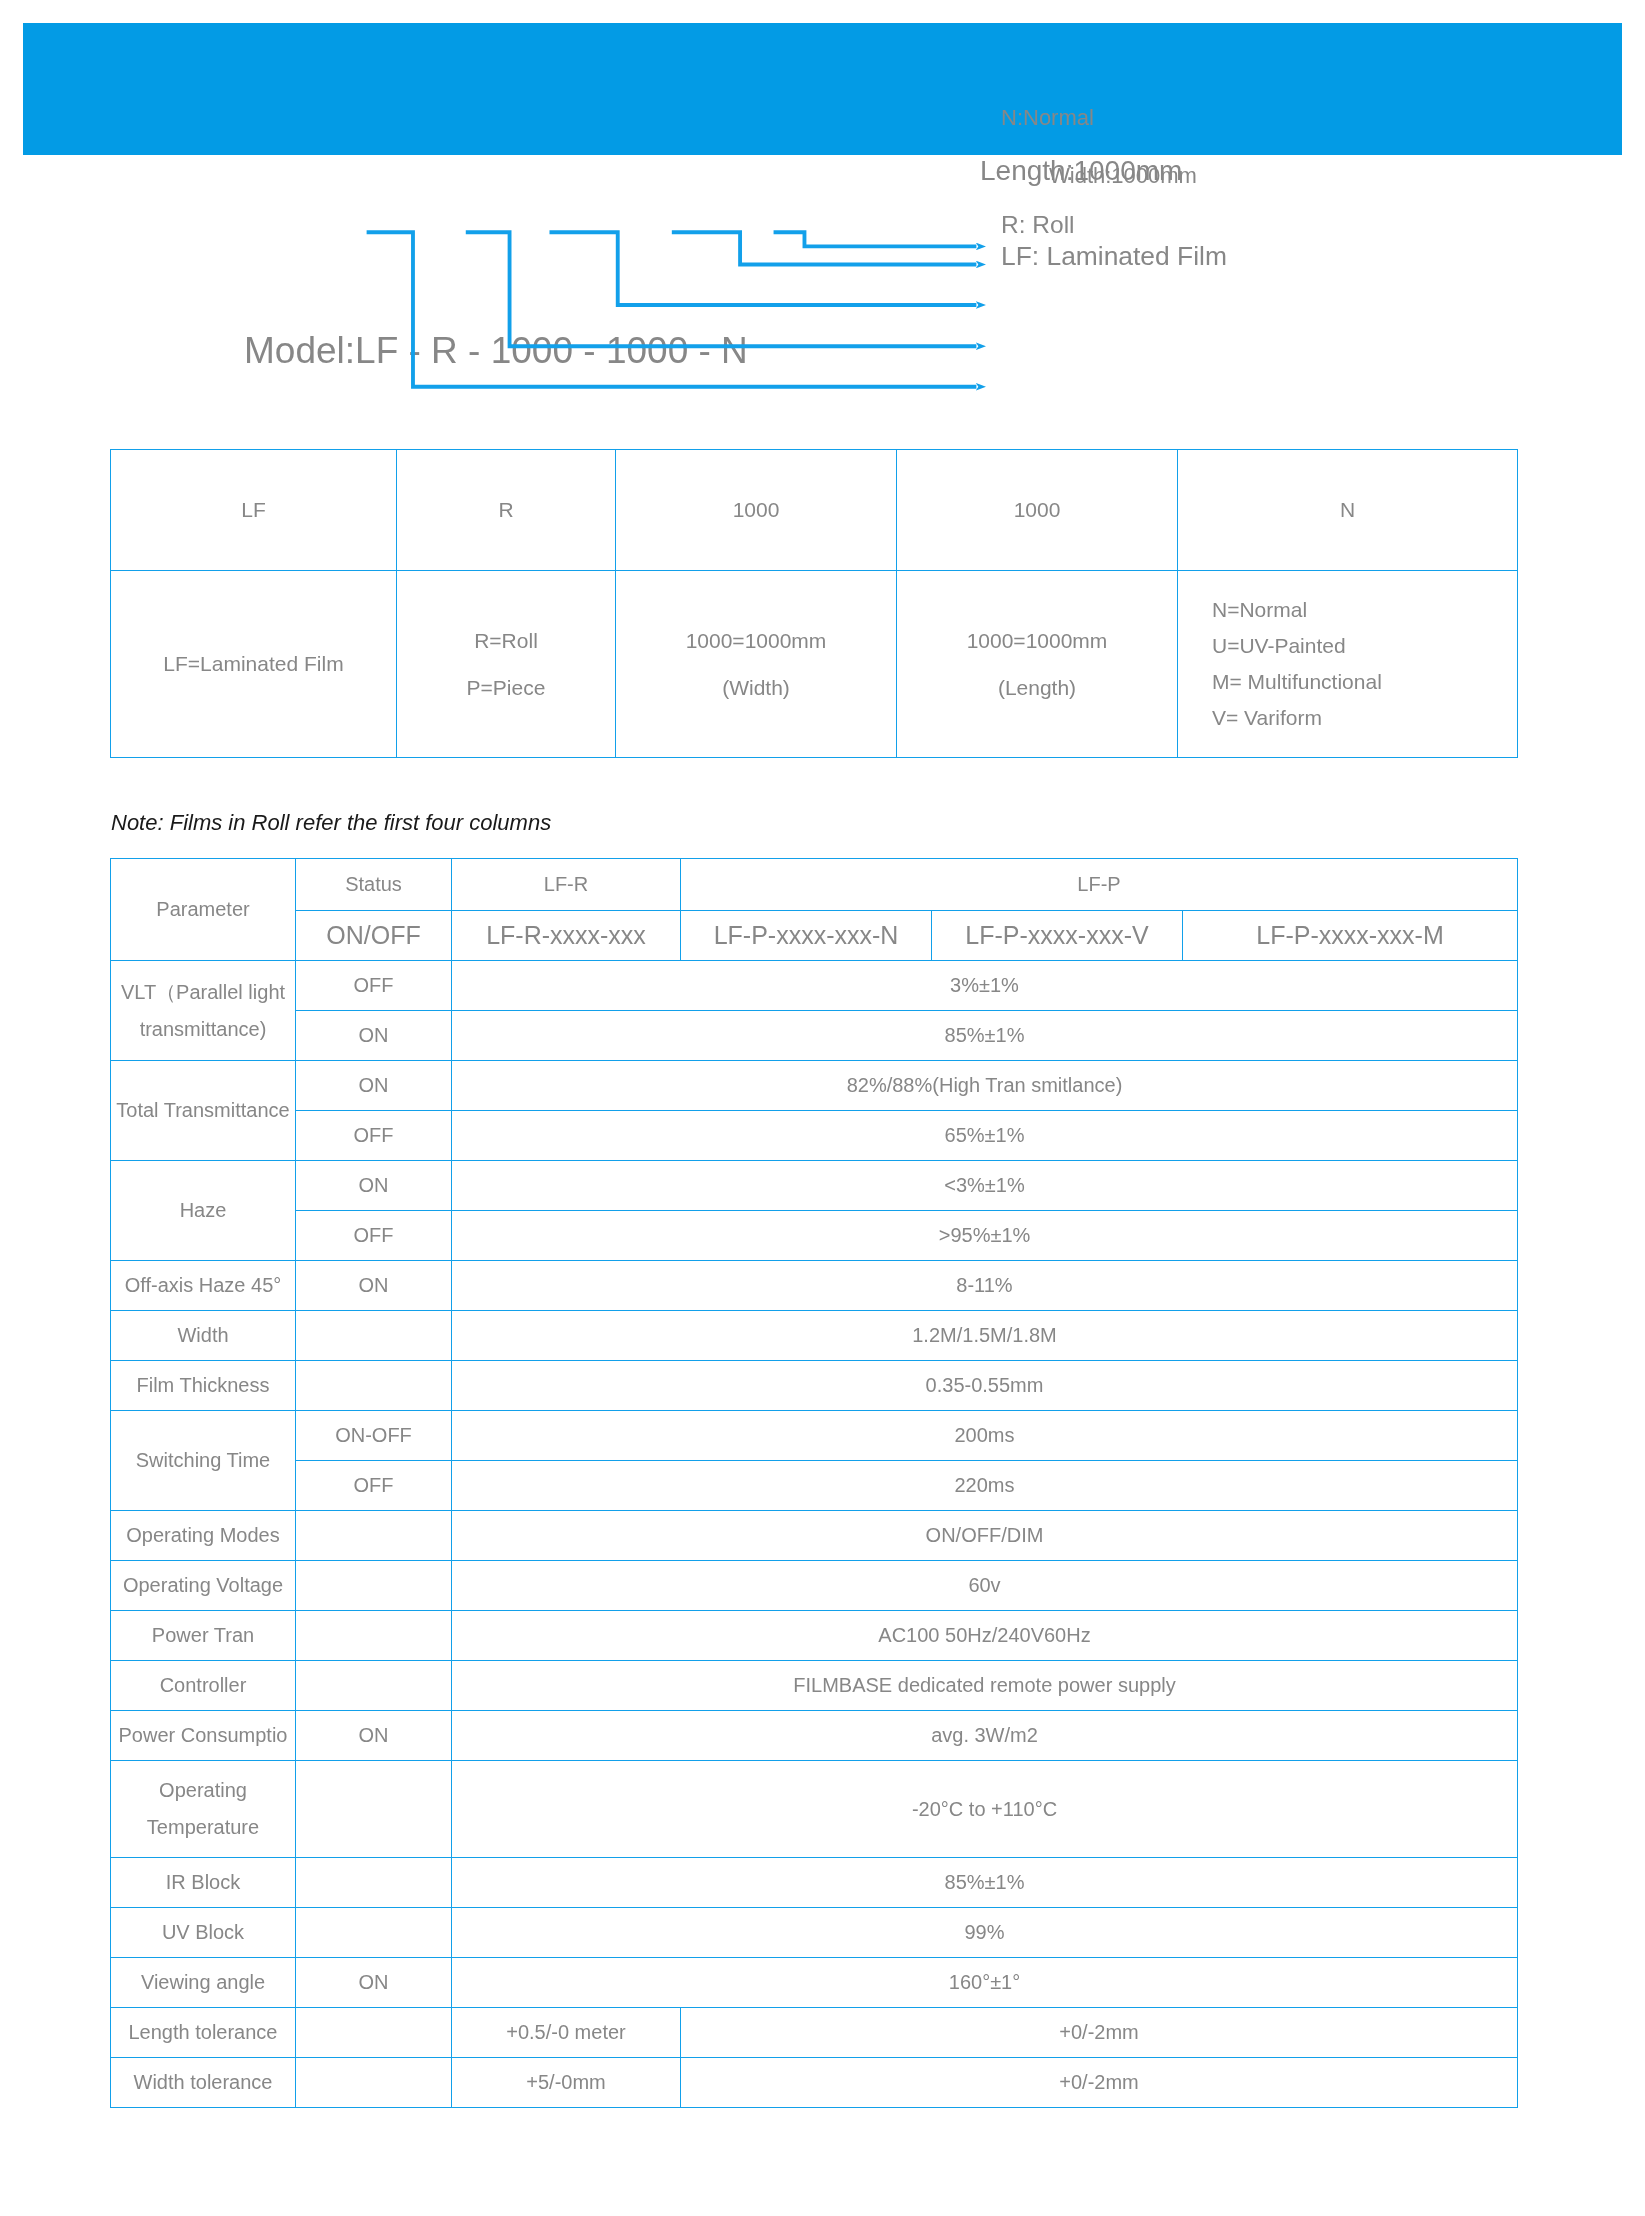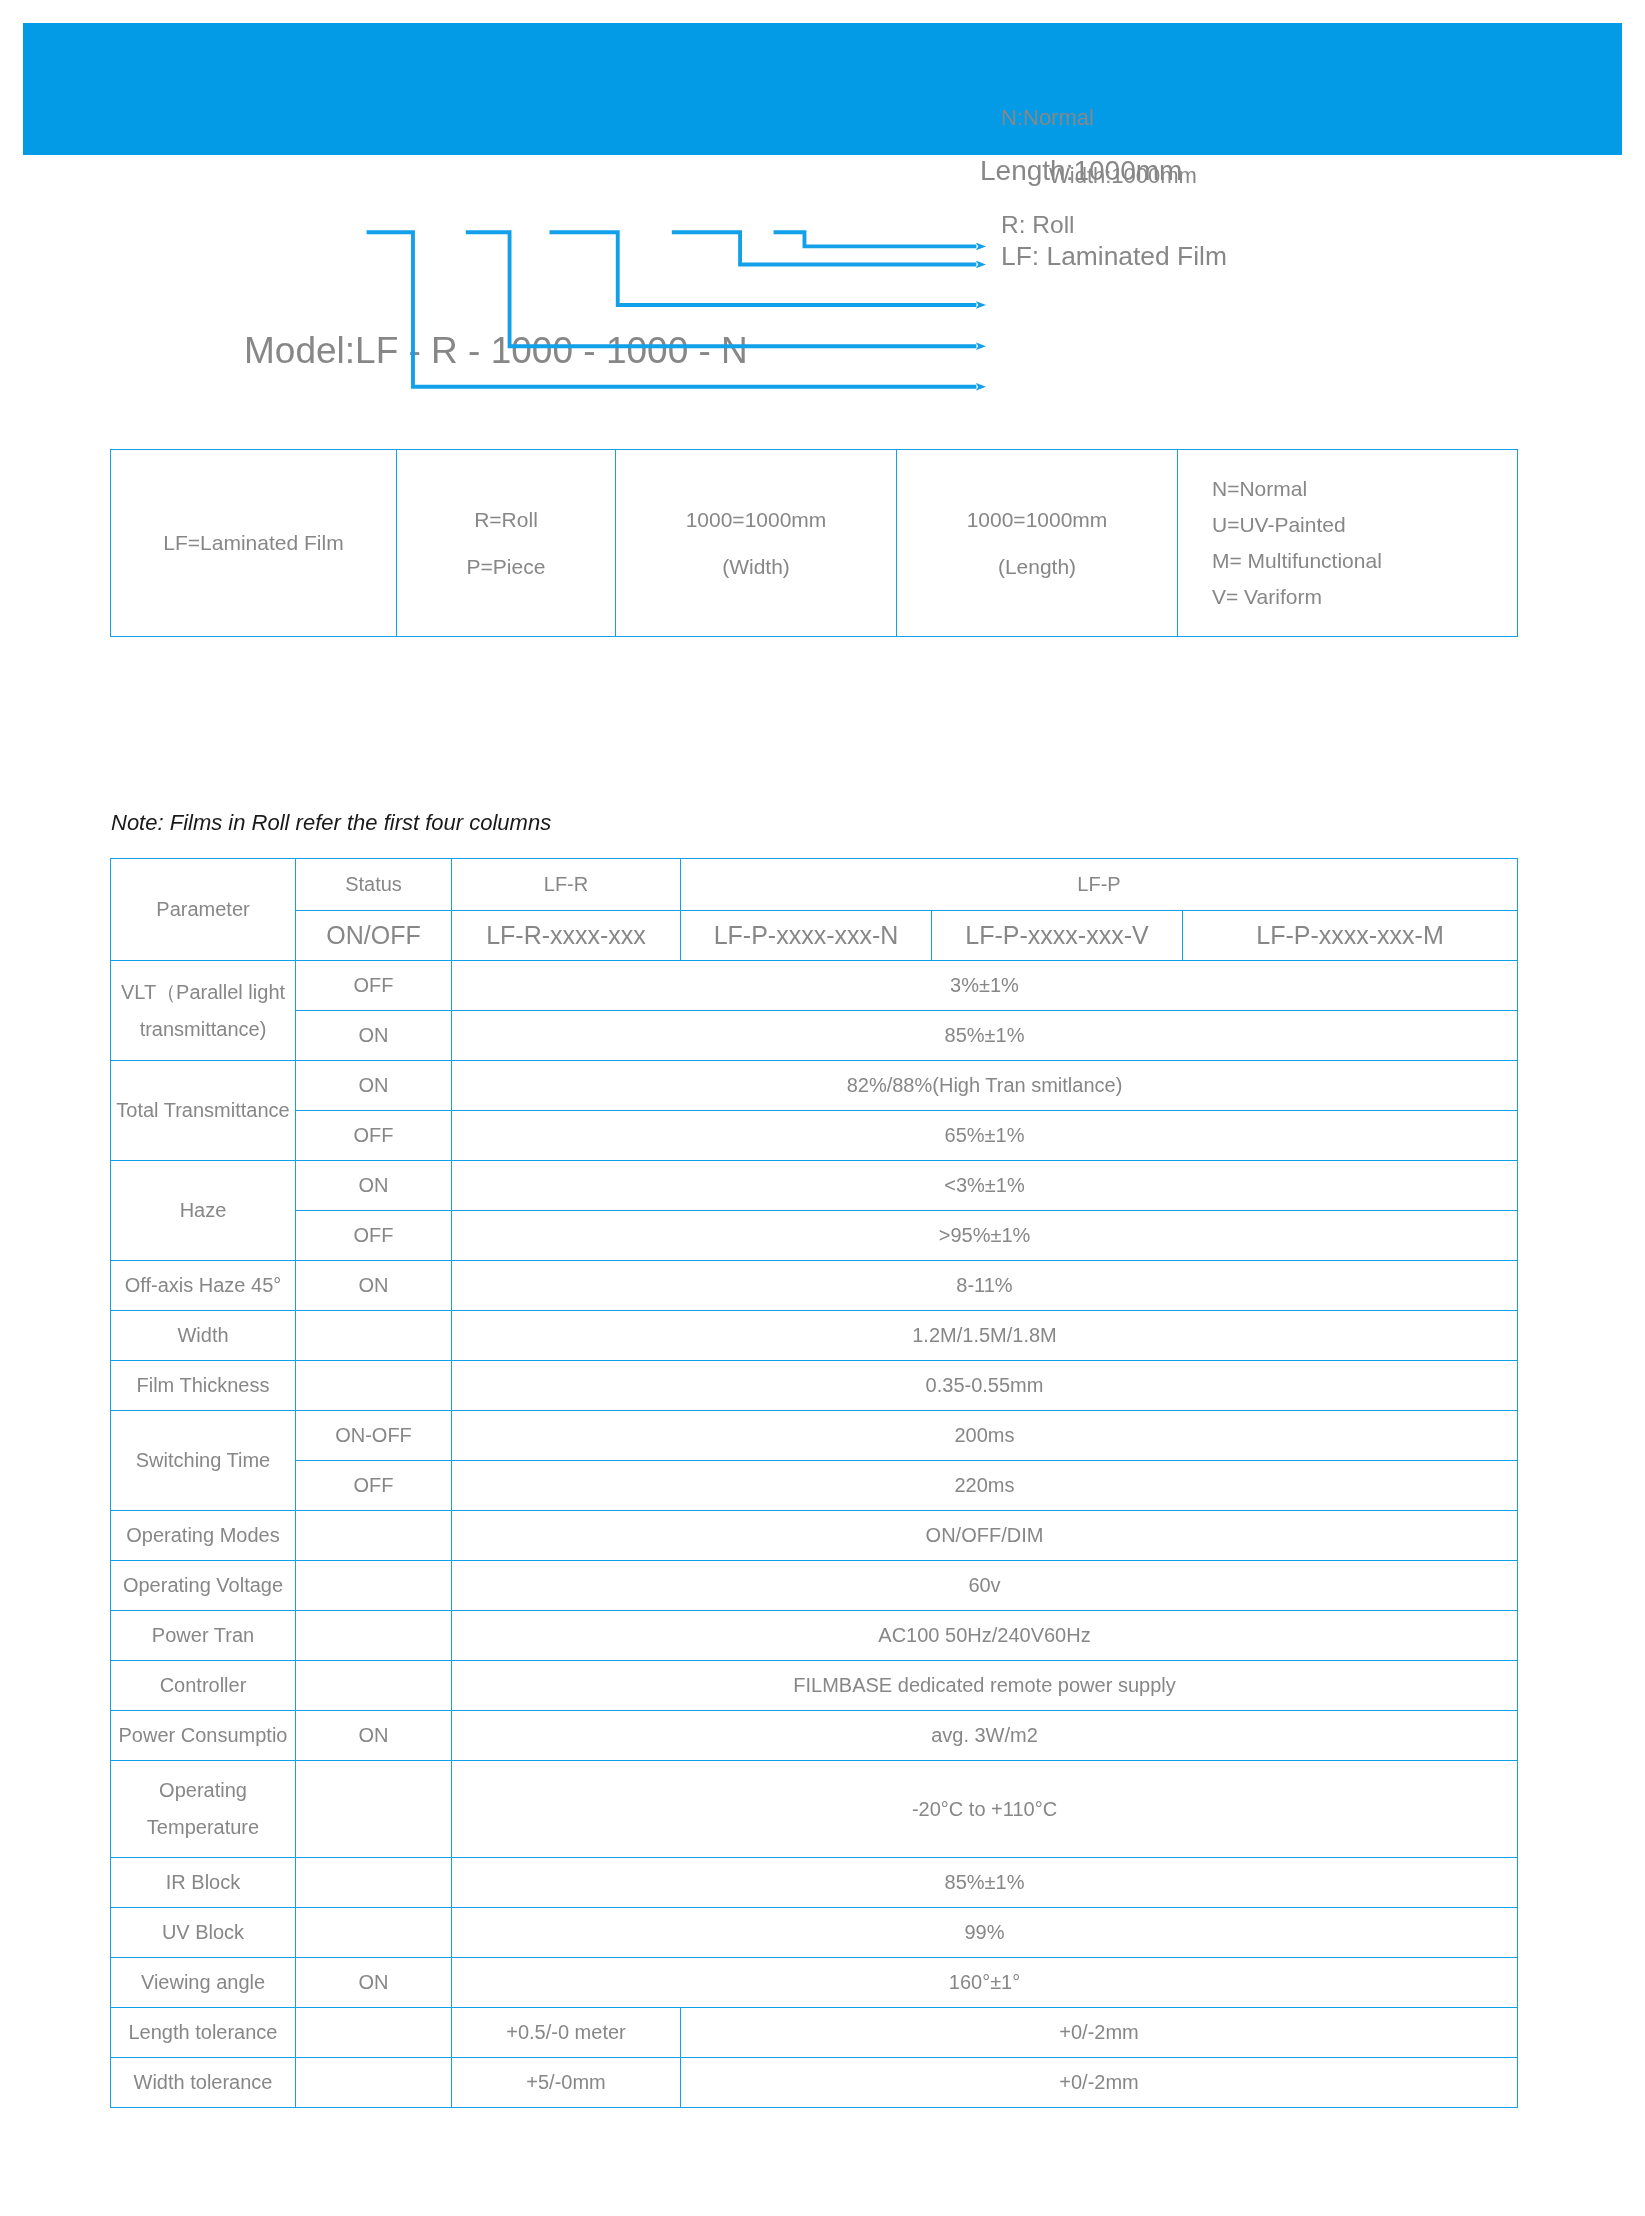--- a/index.html
+++ b/index.html
@@ -143,20 +143,27 @@
 
   <table class="doc tbl-model">
     <colgroup>
       <col style="width:286px">
         <col style="width:219px">
         <col style="width:281px">
       <col style="width:281px">
         <col style="width:340px">
     </colgroup>
     <tbody>
+      <tr class="row-code">
+        <td>LF</td>
+        <td>R</td>
+        <td>1000</td>
+        <td>1000</td>
+        <td>N</td>
+      </tr>
       <tr class="row-desc">
         <td class="desc-left">
           <div>LF=Laminated Film</div>
         </td>
         <td class="desc-two">
           <div>R=Roll</div>
           <div>P=Piece</div>
         </td>
         <td class="desc-two">
           <div>1000=1000mm</div>

